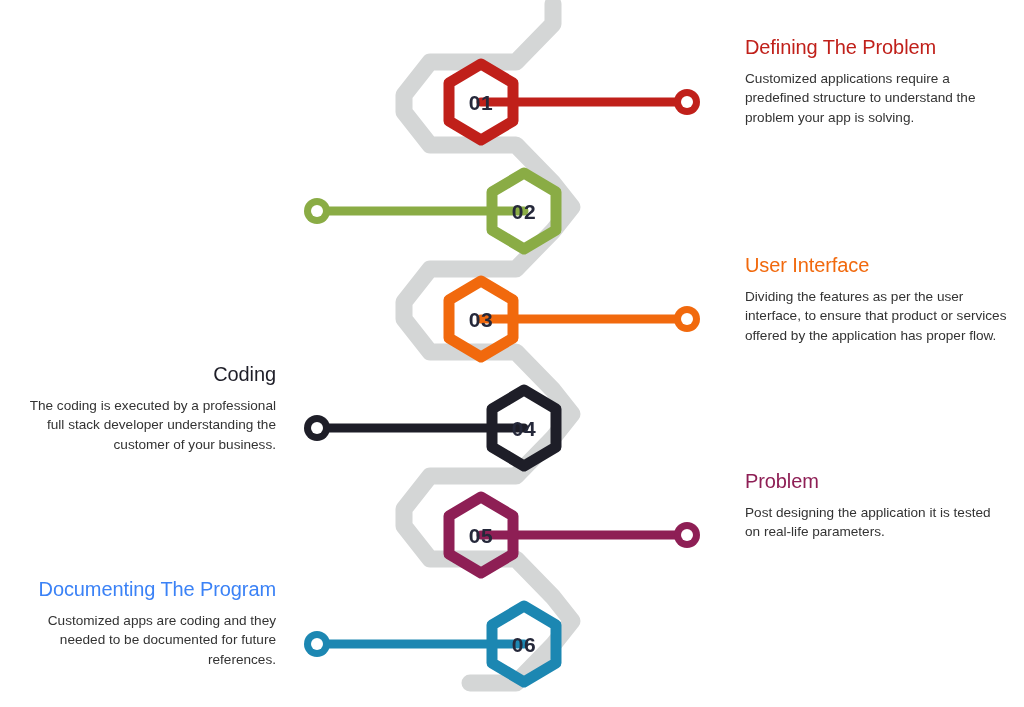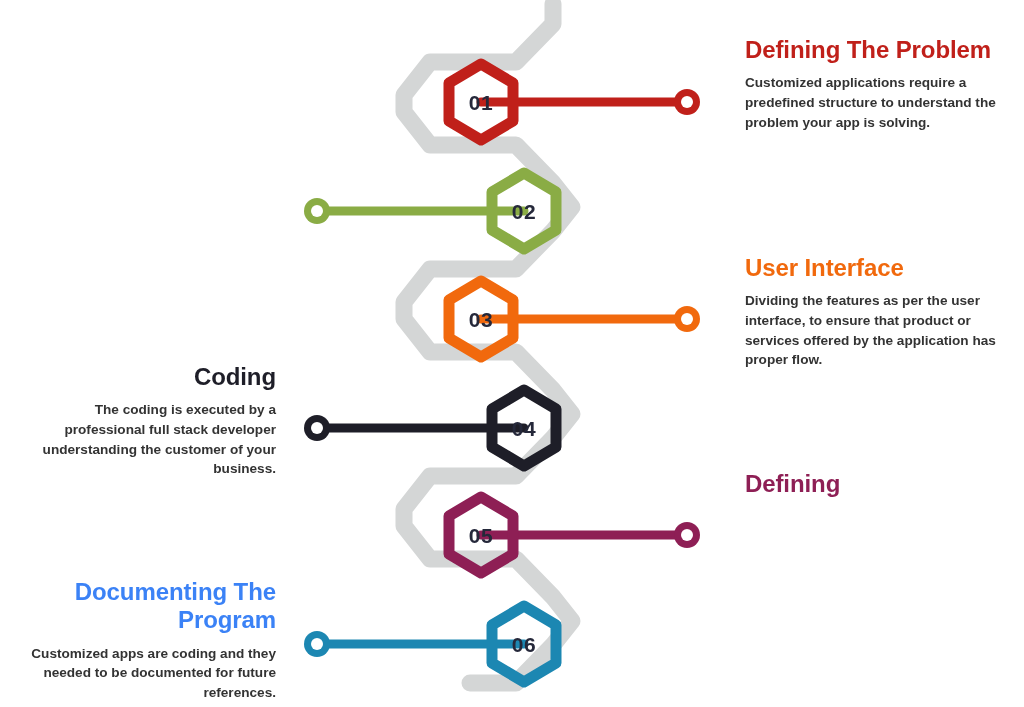--- a/index.html
+++ b/index.html
@@ -38,32 +38,31 @@
 
   
   .text-block {
     position: absolute;
     width: 262px;
   }
   .text-block.right { left: 745px; text-align: left; }
   .text-block.left  { left: 14px;  text-align: right; }
 
   .block-title {
-    font-size: 24px;
-    font-weight: bold;
+    font-size: 20px;
+    font-weight: normal;
     line-height: 1.18;
     margin: 0 0 9px 0;
     letter-spacing: -0.1px;
   }
   .block-body {
     font-size: 13.6px;
     line-height: 1.45;
     color: #333333;
     margin: 0;
-    font-weight: bold;
   }
 
   #block-1 { top: 36px; }
   #block-2 { top: 146px; }
   #block-3 { top: 254px; }
   #block-4 { top: 363px; }
   #block-5 { top: 470px; }
   #block-6 { top: 578px; }
 </style>
 </head>
@@ -164,21 +163,22 @@
     <h2 class="block-title" style="color:#1e1e28">Coding</h2>
     <p class="block-body">The coding is executed by a professional full stack developer understanding the customer of your business.</p>
   </div>
 
   <div class="text-block right" id="block-3">
     <h2 class="block-title" style="color:#f1690d">User Interface</h2>
     <p class="block-body">Dividing the features as per the user interface, to ensure that product or services offered by the application has proper flow.</p>
   </div>
 
   <div class="text-block right" id="block-5">
-    <h2 class="block-title" style="color:#8e1f55">Defining</h2>
+    <h2 class="block-title" style="color:#8e1f55">Problem</h2>
+    <p class="block-body">Post designing the application it is tested on real-life parameters.</p>
   </div>
 
   <div class="text-block left" id="block-6">
     <h2 class="block-title" style="color:#3b82f6">Documenting The Program</h2>
     <p class="block-body">Customized apps are coding and they needed to be documented for future references.</p>
   </div>
 
 </div>
 
 </body></html>

